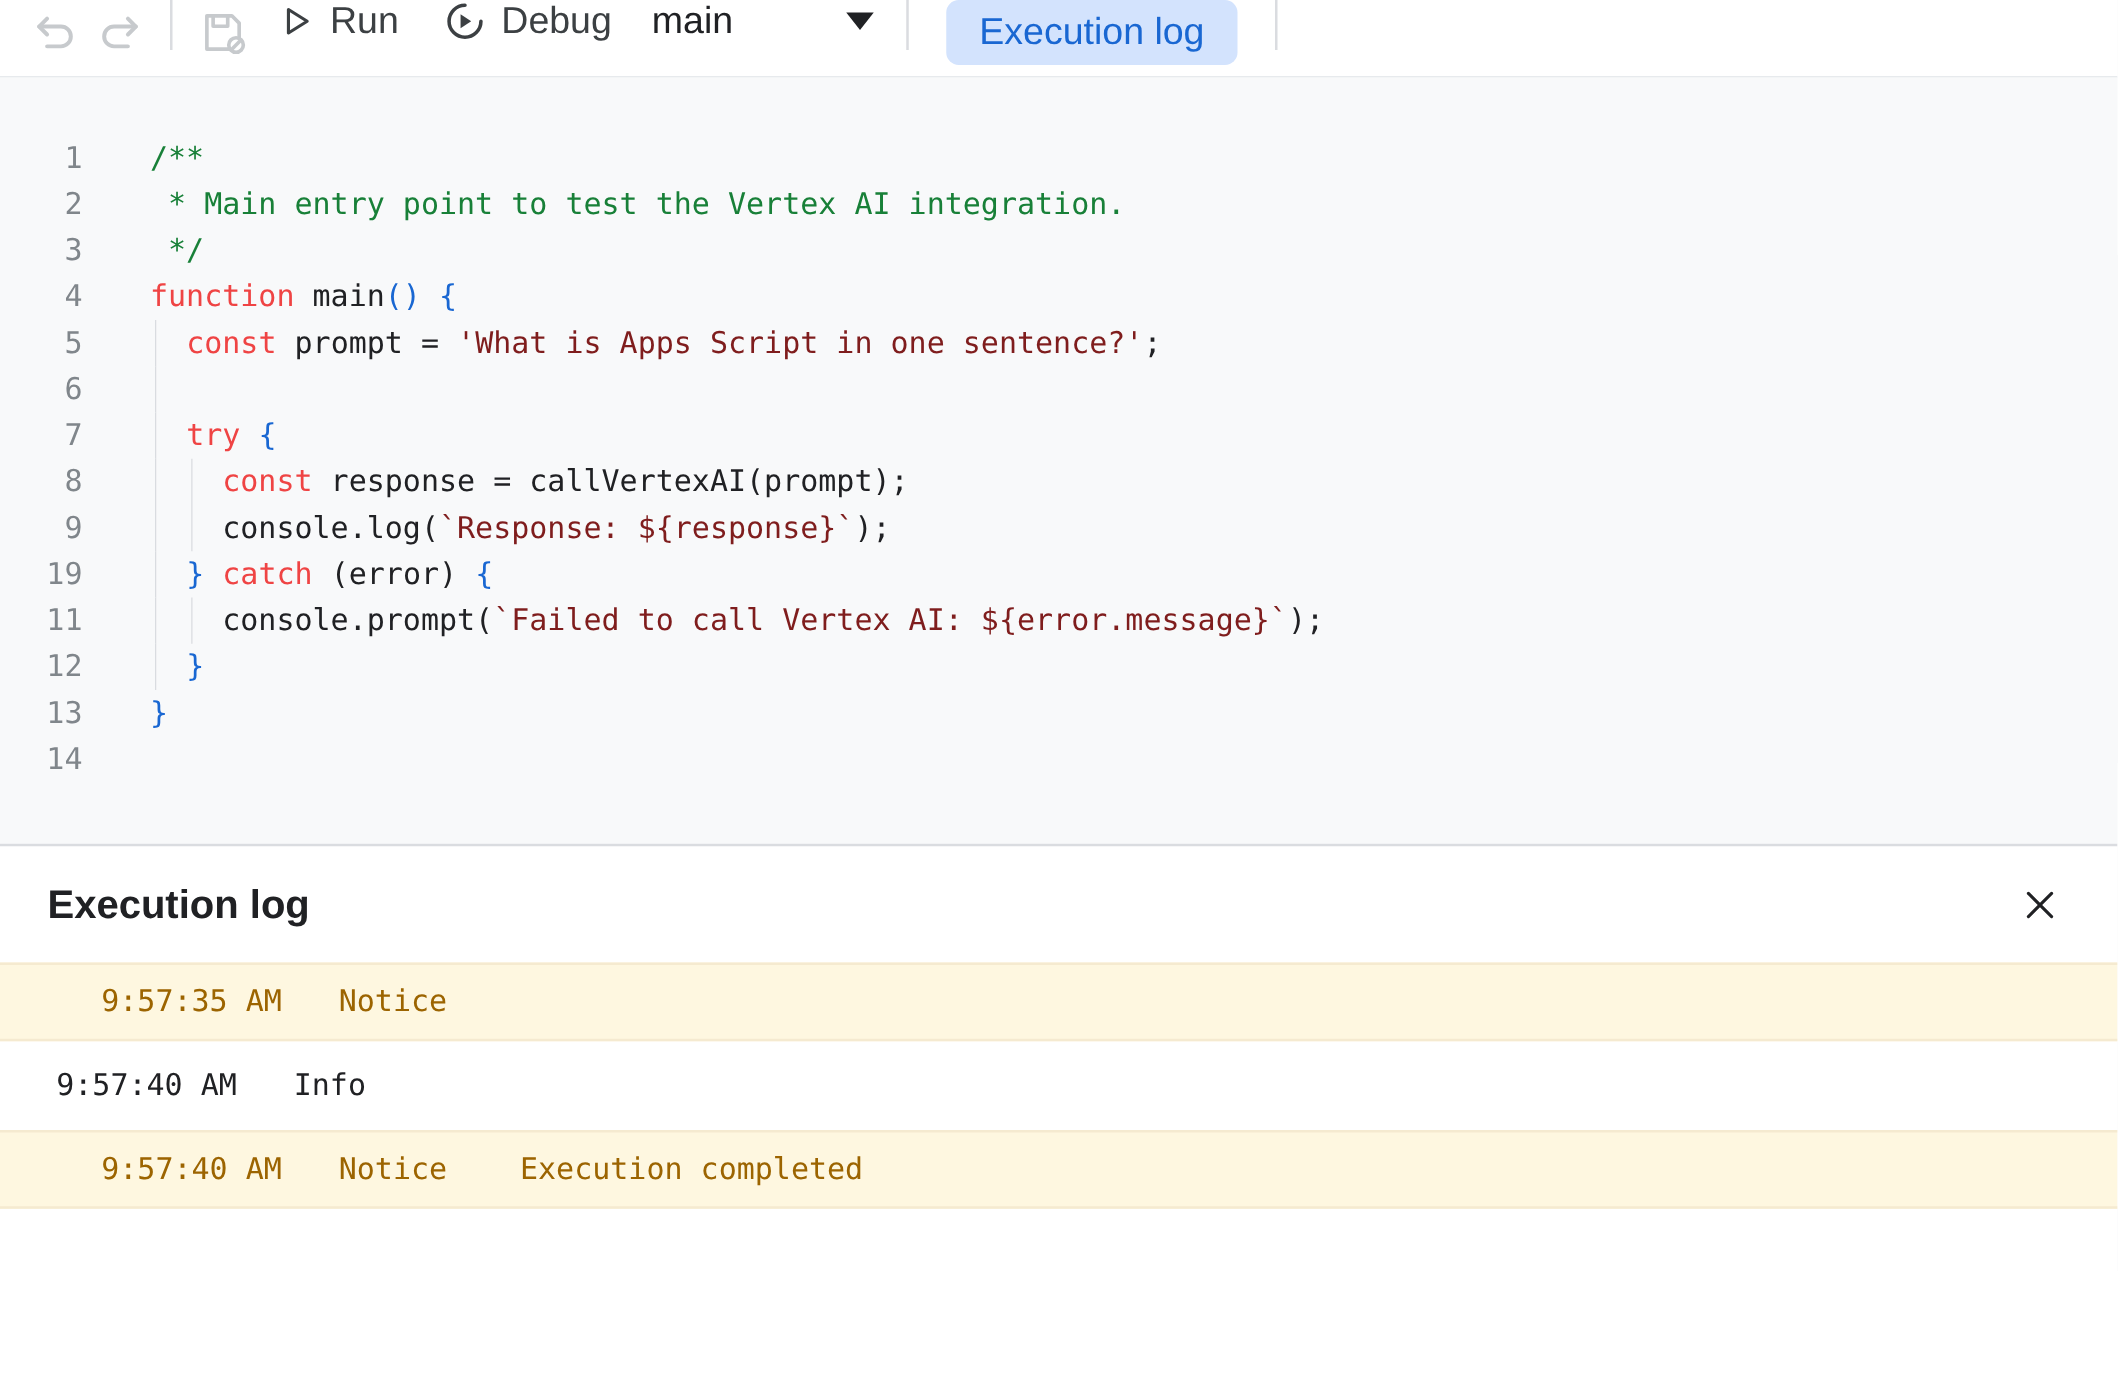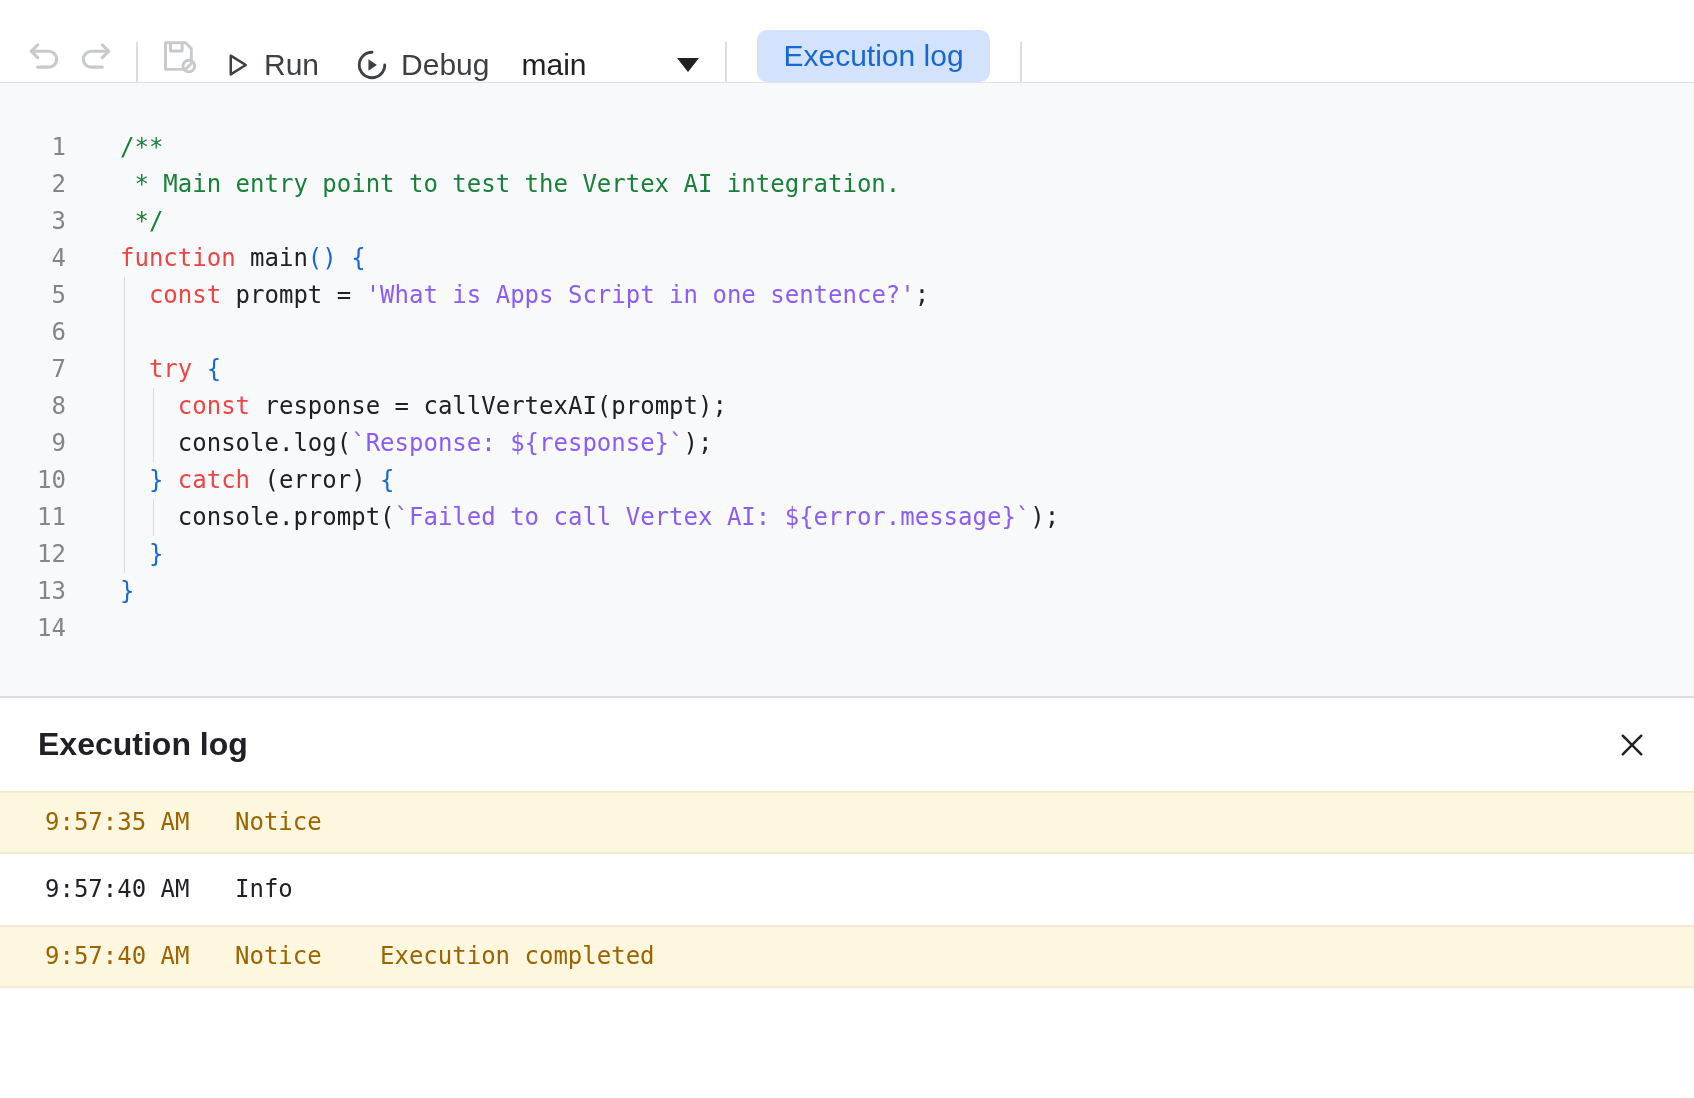--- a/index.html
+++ b/index.html
@@ -1,20 +1,20 @@
 <!DOCTYPE html>
 <html><head>
 <meta charset="utf-8">
 <style>
   * { margin:0; padding:0; box-sizing:border-box; }
   html,body { width:1694px; height:1098px; }
   body { font-family:"Liberation Sans", sans-serif; background:#ffffff; overflow:hidden; }
 
   
-  .toolbar { height:83px; display:flex; align-items:flex-end; padding-left:18px;
+  .toolbar { height:62px; display:flex; align-items:flex-start; padding-left:18px;
              background:#fff; border-bottom:1px solid #e0e3e7; }
   .icon-btn { background:none; border:none; width:52px; height:52px; display:flex;
               align-items:center; justify-content:center; cursor:pointer; color:#3c4043; }
   .icon-btn.disabled { color:#c7cacd; }
   .sep { width:2px; height:40px; background:#dadce0; margin:0 14px; flex:none; }
   .text-btn { background:none; border:none; display:flex; align-items:center; gap:12px;
               font-family:inherit; font-size:30px; font-weight:500; color:#3c4043;
               margin:0 18px; cursor:pointer; }
   .fn-dropdown { display:flex; align-items:center; justify-content:space-between;
                  width:178px; margin:0 12px 0 14px; font-size:30px; color:#202124; cursor:pointer; }
@@ -26,35 +26,35 @@
 
   
   .editor { height:613px; background:#f8f9fa; padding-top:46px; overflow:hidden;
             font-family:"DejaVu Sans Mono","Liberation Mono",monospace; font-size:24px; }
   .code-row { display:flex; height:37px; line-height:37px; position:relative; }
   .ln { width:66px; text-align:right; color:#80868b; flex:none; }
   .lc { padding-left:54px; white-space:pre; position:relative; flex:1; }
   .guide { position:absolute; top:0; bottom:0; width:1px; background:#d9dce0; }
   .c-comment { color:#188038; }
   .c-keyword { color:#ef4444; }
-  .c-string  { color:#8b5cf6; }
+  .c-string  { color:#7f1d1d; }
   .c-bracket { color:#1967d2; }
   .c-plain   { color:#202124; }
 
   
   .log-panel { border-top:2px solid #dadce0; background:#fff; }
   .log-header { height:93px; display:flex; align-items:center; padding:0 38px; }
   .log-title { font-size:32px; font-weight:600; color:#202124; }
   .close-btn { margin-left:auto; background:none; border:none; width:48px; height:48px;
                display:flex; align-items:center; justify-content:center; cursor:pointer; color:#202124; }
   .log-row { display:flex; align-items:flex-start; padding:13px 0;
              font-family:"DejaVu Sans Mono","Liberation Mono",monospace;
              font-size:24px; line-height:33px; }
   .log-row.notice { background:#fef7e0; color:#9c6400;
-                    border-top:2px solid #f5ead0; border-bottom:2px solid #f5ead0; }
+                    border-top:2px solid #f5ead0; border-bottom:2px solid #f5ead0;padding-left:36px; }
   .log-row.info { color:#202124; padding:19px 0; }
   .lr-time { width:235px; padding-left:45px; flex:none; }
   .lr-type { width:145px; flex:none; }
   .lr-msg  { width:1225px; }
 </style>
 </head>
 <body>
 
 <div class="app">
 
@@ -134,21 +134,21 @@
         </div>
         <div class="code-row">
           <div class="ln">8</div>
           <div class="lc"><span class="guide" style="left: 58px;"></span><span class="guide" style="left: 86.92px;"></span><span class="c-plain">    </span><span class="c-keyword">const</span><span class="c-plain"> response = callVertexAI(prompt);</span></div>
         </div>
         <div class="code-row">
           <div class="ln">9</div>
           <div class="lc"><span class="guide" style="left: 58px;"></span><span class="guide" style="left: 86.92px;"></span><span class="c-plain">    console.log(</span><span class="c-string">`Response: ${response}`</span><span class="c-plain">);</span></div>
         </div>
         <div class="code-row">
-          <div class="ln">10</div>
+          <div class="ln">19</div>
           <div class="lc"><span class="guide" style="left: 58px;"></span><span class="c-plain">  </span><span class="c-bracket">}</span><span class="c-plain"> </span><span class="c-keyword">catch</span><span class="c-plain"> (error) </span><span class="c-bracket">{</span></div>
         </div>
         <div class="code-row">
           <div class="ln">11</div>
           <div class="lc"><span class="guide" style="left: 58px;"></span><span class="guide" style="left: 86.92px;"></span><span class="c-plain">    console.prompt(</span><span class="c-string">`Failed to call Vertex AI: ${error.message}`</span><span class="c-plain">);</span></div>
         </div>
         <div class="code-row">
           <div class="ln">12</div>
           <div class="lc"><span class="guide" style="left: 58px;"></span><span class="c-plain">  </span><span class="c-bracket">}</span></div>
         </div>

